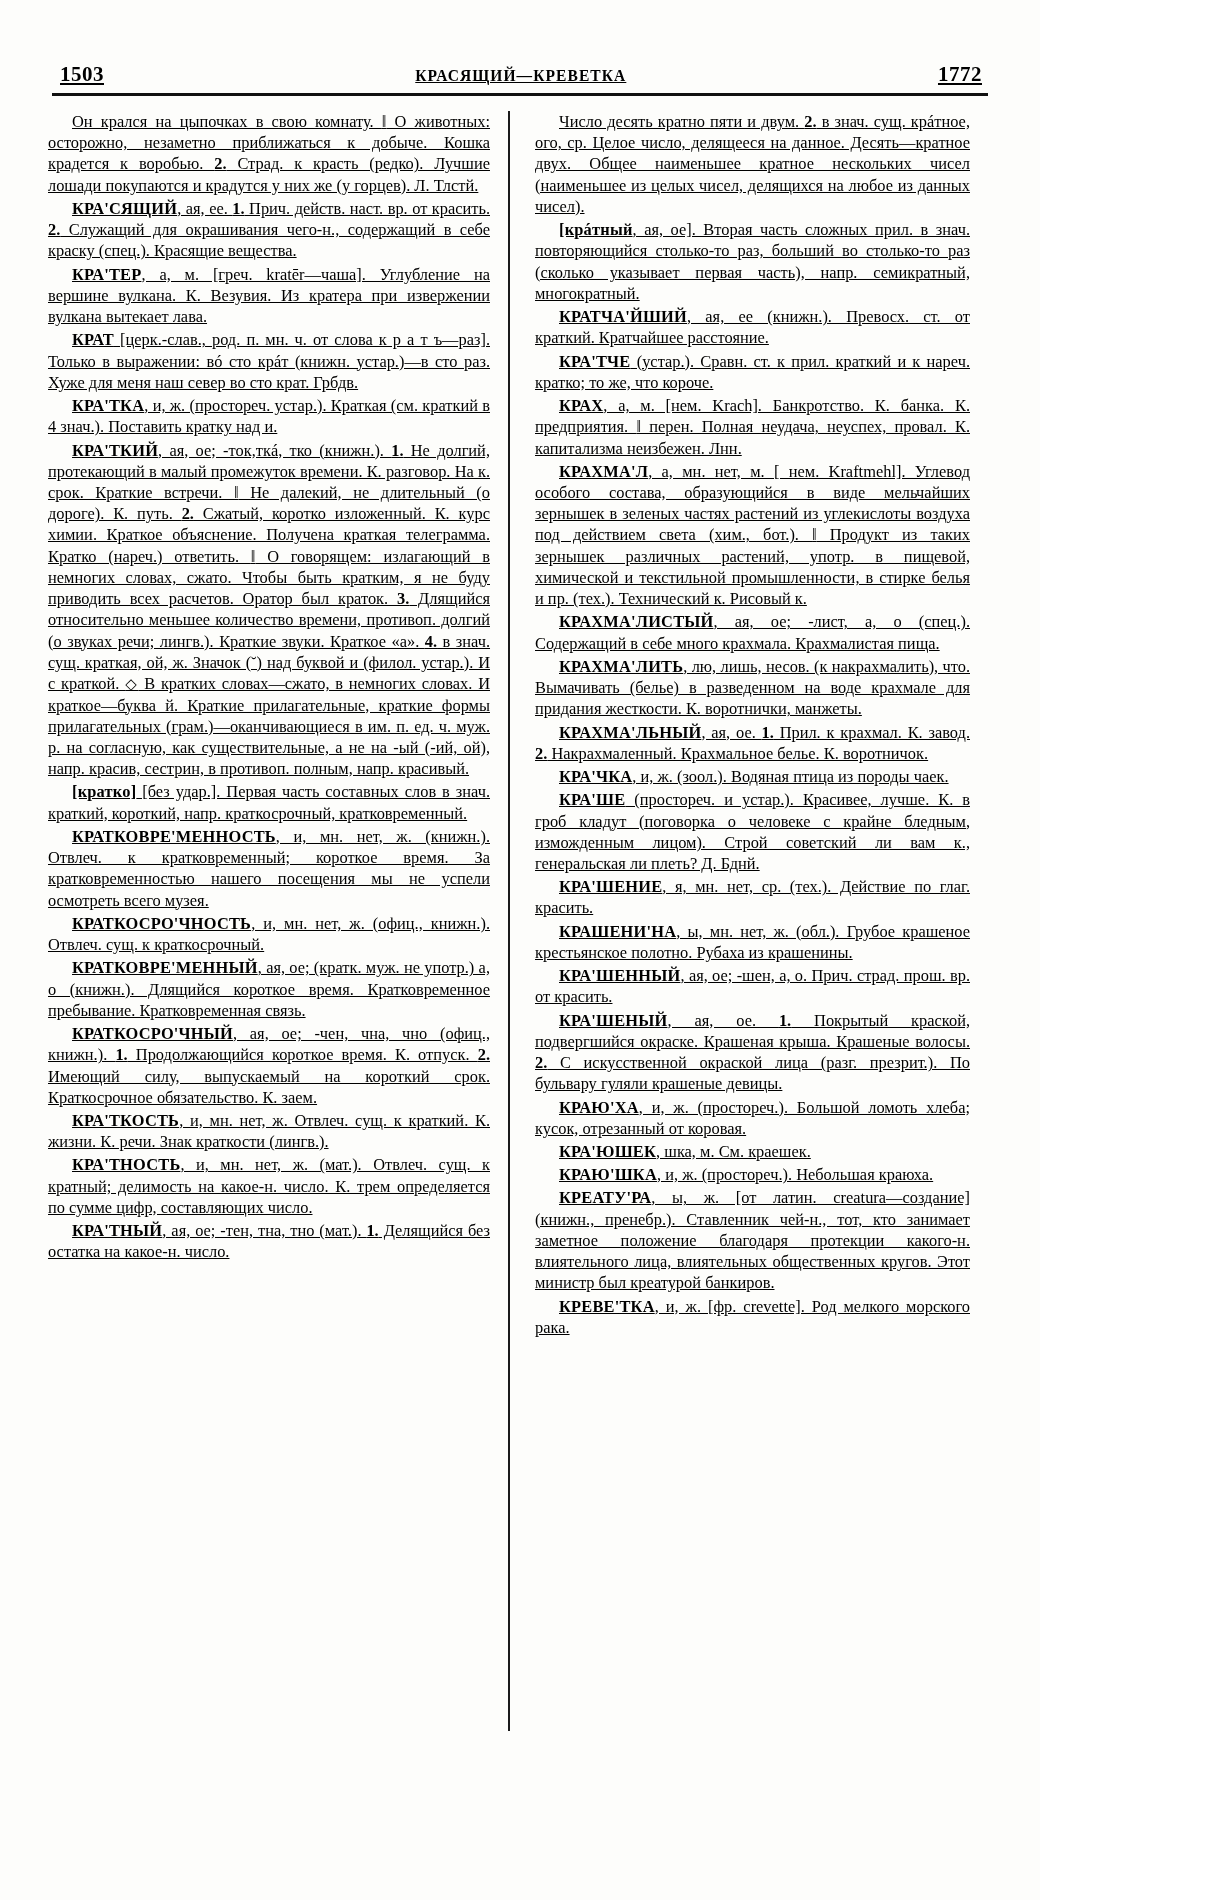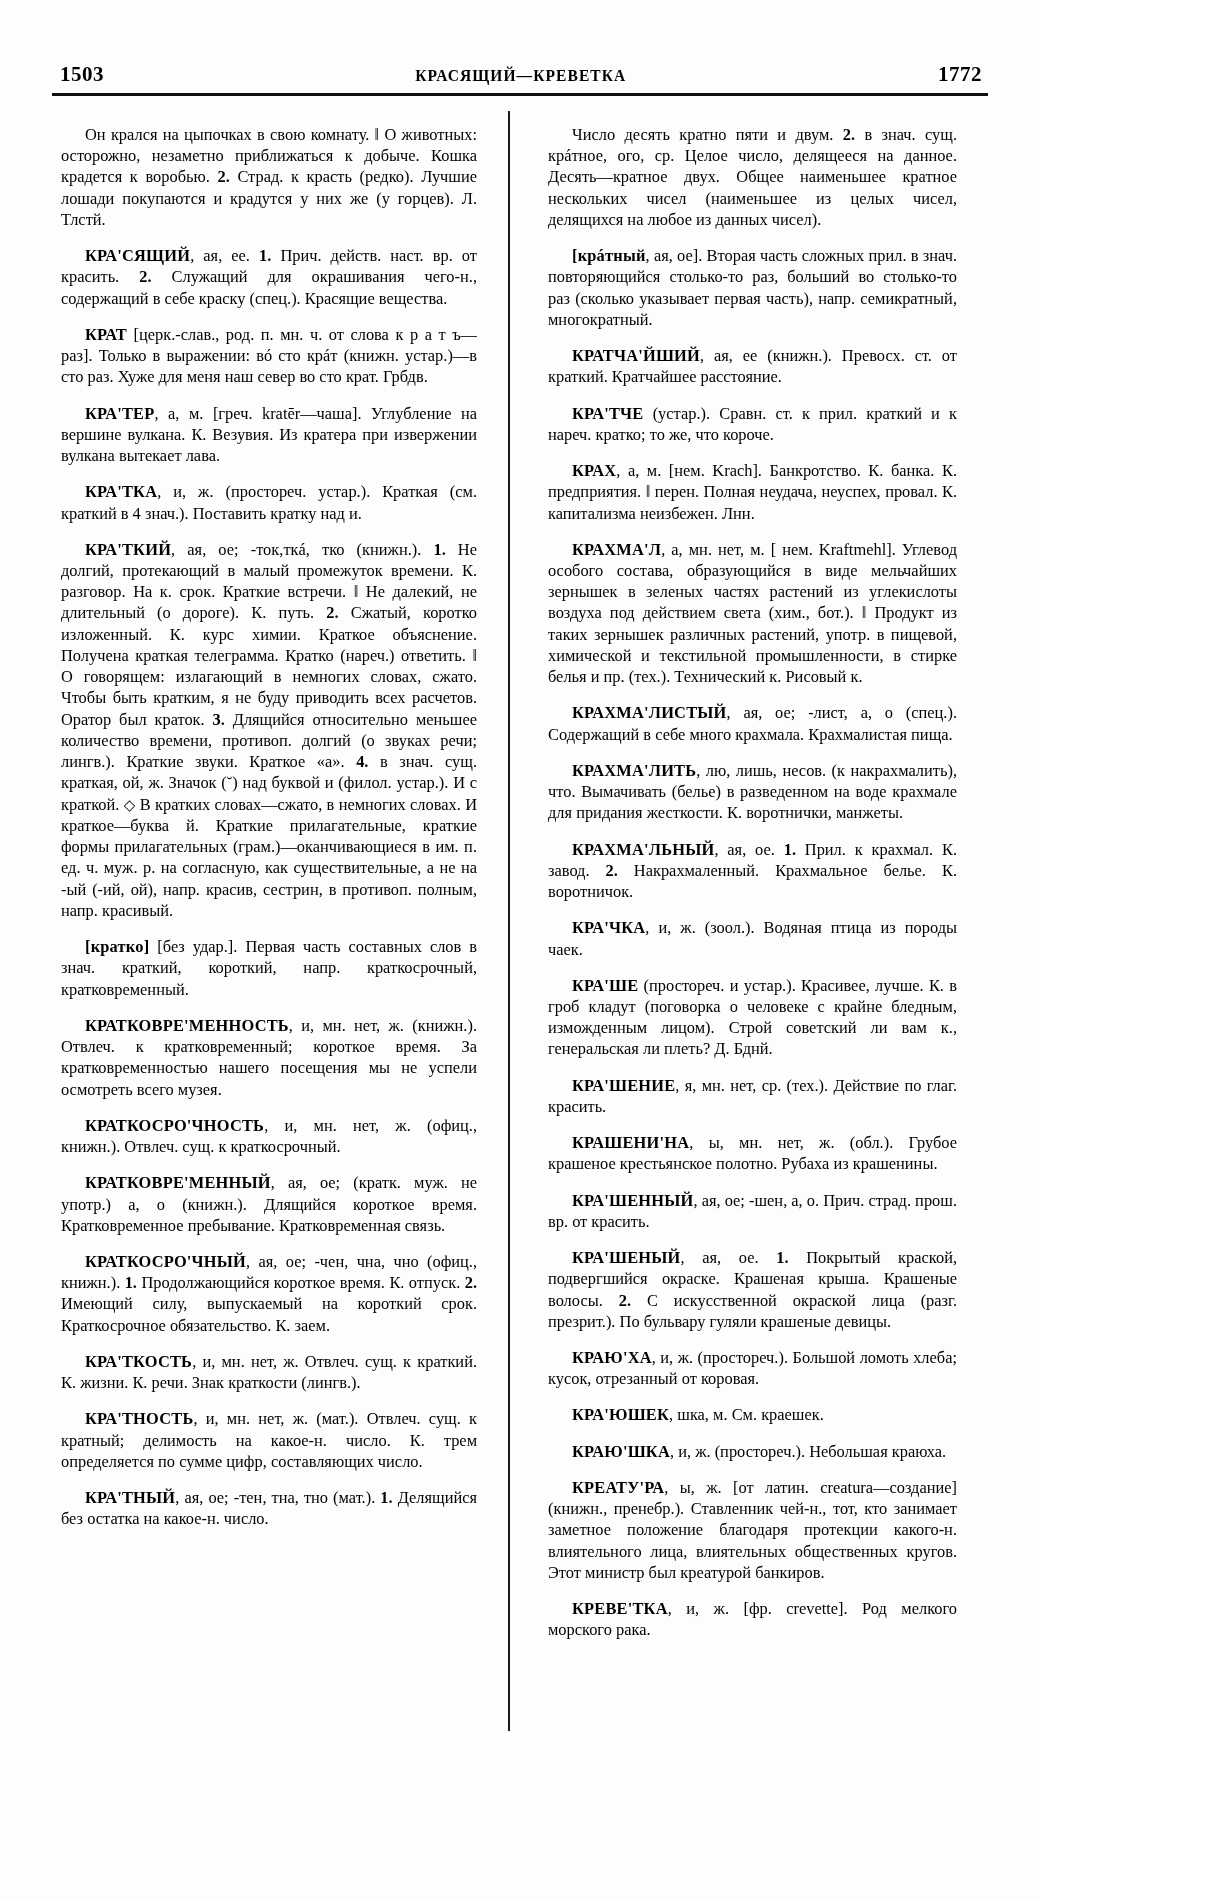--- a/index.html
+++ b/index.html
@@ -15,20 +15,21 @@
     color: #000000;
     -webkit-font-smoothing: none;
   }
   .page {
     position: relative;
     width: 1040px;
     height: 1900px;
     box-sizing: border-box;
     padding: 62px 46px 0 46px;
     background: #fdfdfb;
+    text-decoration: underline;
   }
 
   
   .runhead {
     display: flex;
     align-items: baseline;
     justify-content: space-between;
     padding: 0 12px 0 14px;
     font-weight: bold;
   }
@@ -69,21 +70,21 @@
   .divider {
     width: 0;
     border-left: 2px solid #1b1b1b;
     margin: 2px 0 0 0;
     height: 1620px;
     align-self: flex-start;
   }
 
   
   p.e {
-    margin: 15px;
+    margin: 2px;
     text-indent: 24px;
   }
   .hw {               
     font-weight: bold;
     letter-spacing: .2px;
   }
   .num { font-weight: bold; }
   .par::before { content: "\2016"; }   
   .dia { font-size: 15px; }
 </style>
@@ -96,22 +97,22 @@
     <span class="folio">1503</span>
     <span class="runtitle">КРАСЯЩИЙ—КРЕВЕТКА</span>
     <span class="folio">1772</span>
   </div>
   <hr class="rule">
 
   <div class="columns">
     <div class="col left" id="col-left">
         <p class="e"><span>Он крался на цыпочках в свою комнату. <span class="par"></span> О животных: осторожно, незаметно приближаться к добыче. Кошка крадется к воробью. <span class="num">2.</span> Страд. к красть (редко). Лучшие лошади покупаются и крадутся у них же (у горцев). Л. Тлстй.</span></p>
         <p class="e"><span class="hw">КРА'СЯЩИЙ</span><span>, ая, ее. <span class="num">1.</span> Прич. действ. наст. вр. от красить. <span class="num">2.</span> Служащий для окрашивания чего-н., содержащий в себе краску (спец.). Красящие вещества.</span></p>
+        <p class="e"><span class="hw">КРА'ТЕР</span><span>, а, м. [греч. kratēr—чаша]. Углубление на вершине вулкана. К. Везувия. Из кратера при извержении вулкана вытекает лава.</span></p>
         <p class="e"><span class="hw">КРАТ</span><span> [церк.-слав., род. п. мн. ч. от слова к р а т ъ—раз]. Только в выражении: вó сто крáт (книжн. устар.)—в сто раз. Хуже для меня наш север во сто крат. Грбдв.</span></p>
-        <p class="e"><span class="hw">КРА'ТЕР</span><span>, а, м. [греч. kratēr—чаша]. Углубление на вершине вулкана. К. Везувия. Из кратера при извержении вулкана вытекает лава.</span></p>
         <p class="e"><span class="hw">КРА'ТКА</span><span>, и, ж. (простореч. устар.). Краткая (см. краткий в 4 знач.). Поставить кратку над и.</span></p>
         <p class="e"><span class="hw">КРА'ТКИЙ</span><span>, ая, ое; -ток,ткá, тко (книжн.). <span class="num">1.</span> Не долгий, протекающий в малый промежуток времени. К. разговор. На к. срок. Краткие встречи. <span class="par"></span> Не далекий, не длительный (о дороге). К. путь. <span class="num">2.</span> Сжатый, коротко изложенный. К. курс химии. Краткое объяснение. Получена краткая телеграмма. Кратко (нареч.) ответить. <span class="par"></span> О говорящем: излагающий в немногих словах, сжато. Чтобы быть кратким, я не буду приводить всех расчетов. Оратор был краток. <span class="num">3.</span> Длящийся относительно меньшее количество времени, противоп. долгий (о звуках речи; лингв.). Краткие звуки. Краткое «а». <span class="num">4.</span> в знач. сущ. краткая, ой, ж. Значок (˘) над буквой и (филол. устар.). И с краткой. <span class="dia">◇</span> В кратких словах—сжато, в немногих словах. И краткое—буква й. Краткие прилагательные, краткие формы прилагательных (грам.)—оканчивающиеся в им. п. ед. ч. муж. р. на согласную, как существительные, а не на -ый (-ий, ой), напр. красив, сестрин, в противоп. полным, напр. красивый.</span></p>
         <p class="e"><span class="hw">[кратко]</span><span> [без удар.]. Первая часть составных слов в знач. краткий, короткий, напр. краткосрочный, кратковременный.</span></p>
         <p class="e"><span class="hw">КРАТКОВРЕ'МЕННОСТЬ</span><span>, и, мн. нет, ж. (книжн.). Отвлеч. к кратковременный; короткое время. За кратковременностью нашего посещения мы не успели осмотреть всего музея.</span></p>
         <p class="e"><span class="hw">КРАТКОСРО'ЧНОСТЬ</span><span>, и, мн. нет, ж. (офиц., книжн.). Отвлеч. сущ. к краткосрочный.</span></p>
         <p class="e"><span class="hw">КРАТКОВРЕ'МЕННЫЙ</span><span>, ая, ое; (кратк. муж. не употр.) а, о (книжн.). Длящийся короткое время. Кратковременное пребывание. Кратковременная связь.</span></p>
         <p class="e"><span class="hw">КРАТКОСРО'ЧНЫЙ</span><span>, ая, ое; -чен, чна, чно (офиц., книжн.). <span class="num">1.</span> Продолжающийся короткое время. К. отпуск. <span class="num">2.</span> Имеющий силу, выпускаемый на короткий срок. Краткосрочное обязательство. К. заем.</span></p>
         <p class="e"><span class="hw">КРА'ТКОСТЬ</span><span>, и, мн. нет, ж. Отвлеч. сущ. к краткий. К. жизни. К. речи. Знак краткости (лингв.).</span></p>
         <p class="e"><span class="hw">КРА'ТНОСТЬ</span><span>, и, мн. нет, ж. (мат.). Отвлеч. сущ. к кратный; делимость на какое-н. число. К. трем определяется по сумме цифр, составляющих число.</span></p>
         <p class="e"><span class="hw">КРА'ТНЫЙ</span><span>, ая, ое; -тен, тна, тно (мат.). <span class="num">1.</span> Делящийся без остатка на какое-н. число.</span></p>

